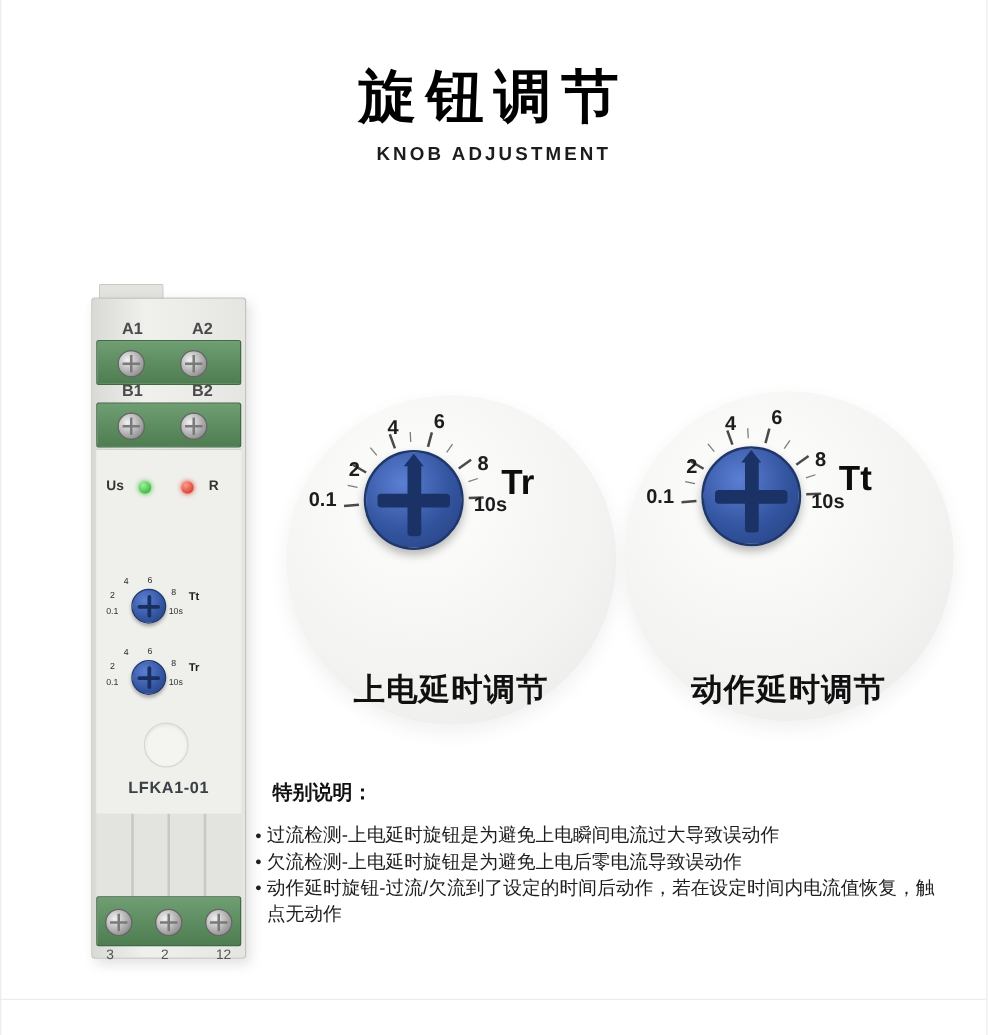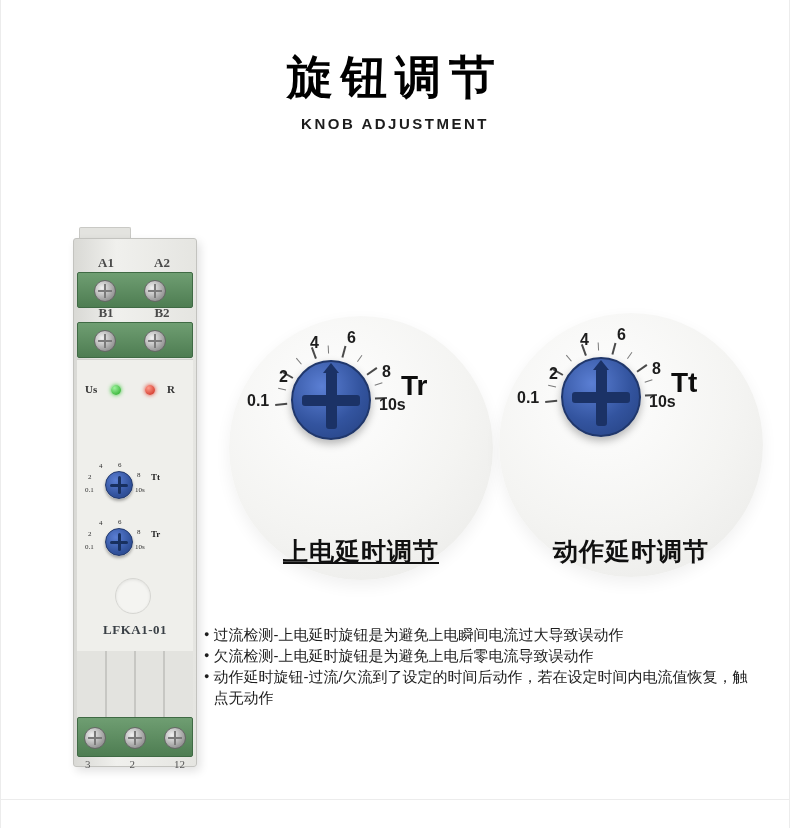--- a/index.html
+++ b/index.html
@@ -12,21 +12,21 @@
   .hdr { position:absolute; left:0; top:54px; width:100%; text-align:center; }
   .title { font-size:46px; font-weight:900; color:#000; letter-spacing:8px; line-height:1; }
   .subtitle { margin-top:15px; font-size:15px; font-weight:600; letter-spacing:2.5px; color:#1c1c1c; }
 
   
   .dev { position:absolute; left:72px; top:227px; width:124px; height:540px; }
   .dev-tab { position:absolute; left:6px; top:0; width:52px; height:13px; background:#e3e3df;
              border:1px solid #c9c9c5; border-bottom:none; border-radius:2px 2px 0 0; }
   .dev-body { position:absolute; left:0; top:11px; width:124px; height:529px;
               background:linear-gradient(90deg,#d9d9d5,#f0f0ed 35%,#e5e5e1);
-              border:1px solid #c3c3bf; border-radius:3px; box-shadow:3px 4px 10px rgba(0,0,0,.12);font-family:Liberation Serif, serif; }
+              border:1px solid #c3c3bf; border-radius:3px; box-shadow:3px 4px 10px rgba(0,0,0,.12); }
   .t-labels { position:absolute; left:4px; width:112px; display:flex; justify-content:space-around;
               color:#4a4a4a; font-size:13px; font-weight:700; }
   .tl1 { top:16px; } .tl2 { top:66px;text-align:right; }
   .greenblk { position:absolute; left:3px; width:116px; background:linear-gradient(180deg,#6f9e72,#4e7d52);
               border:1px solid #3f6a44; border-radius:2px; }
   .g1 { top:33px; height:36px; } .g2 { top:83px; height:36px; }
   .g3 { top:478px; height:40px; }
   .screw { position:absolute; width:22px; height:22px; border-radius:50%;
            background:radial-gradient(circle at 35% 35%,#f2f2f2,#9b9b9b 68%,#787878);
            border:1px solid #666; }
@@ -83,21 +83,21 @@
          border-left:8px solid transparent; border-right:8px solid transparent; border-bottom:10px solid #1b3266; }
   .dial { position:absolute; left:102px; top:84px; width:0; height:0; }
   .tick { position:absolute; left:0; top:-1px; width:12px; height:2px; background:#4a4a4a;
           transform-origin:0 50%; transform:rotate(var(--a)) translateX(44px); }
   .tick.minor { width:8px; height:1px; background:#7a7a7a; transform:rotate(var(--a)) translateX(46px); }
   .dlbl { position:absolute; font-size:16px; font-weight:700; color:#1d1d1d; }
   .d01{left:18px;top:76px;} .d2{left:50px;top:52px;} .d4{left:81px;top:18px;}
   .d6{left:118px;top:13px;} .d8{left:153px;top:47px;} .d10{left:150px;top:80px;}
   .kname { position:absolute; left:172px; top:54px; font-size:28px; font-weight:700; color:#0d0d0d; }
   .cap { position:absolute; width:264px; text-align:center; font-size:25px; font-weight:700; color:#101010; letter-spacing:1px; }
-  .cap1 { left:228px; top:535px;text-decoration:underline; } .cap2 { left:498px; top:535px; }
+  .cap1 { left:228px; top:535px; } .cap2 { left:498px; top:535px; }
 
   
   .notes { position:absolute; left:203px; top:624px; width:548px; color:#1e1e1e; }
   .notes-h { font-size:16px; font-weight:700; margin:0 0 13px 14px; color:#111; }
   .note-item { display:flex; font-size:15px; line-height:21px; }
   .bullet { flex:0 0 auto; font-size:9px; line-height:21px; margin-right:4px; }
 </style>
 </head>
 <body>
 
@@ -230,20 +230,21 @@
     <span class="dlbl d8">8</span>
     <span class="dlbl d10">10s</span>
     <div class="bigknob">
       <span class="tip"></span>
     </div>
     <span class="kname">Tt</span>
   </div>
   <div class="cap cap2">动作延时调节</div>
 
   <div class="notes">
+    <div class="notes-h">特别说明：</div>
     <div class="note-item">
       <span class="bullet">●</span>
       <span>过流检测-上电延时旋钮是为避免上电瞬间电流过大导致误动作</span>
     </div>
     <div class="note-item">
       <span class="bullet">●</span>
       <span>欠流检测-上电延时旋钮是为避免上电后零电流导致误动作</span>
     </div>
     <div class="note-item">
       <span class="bullet">●</span>

